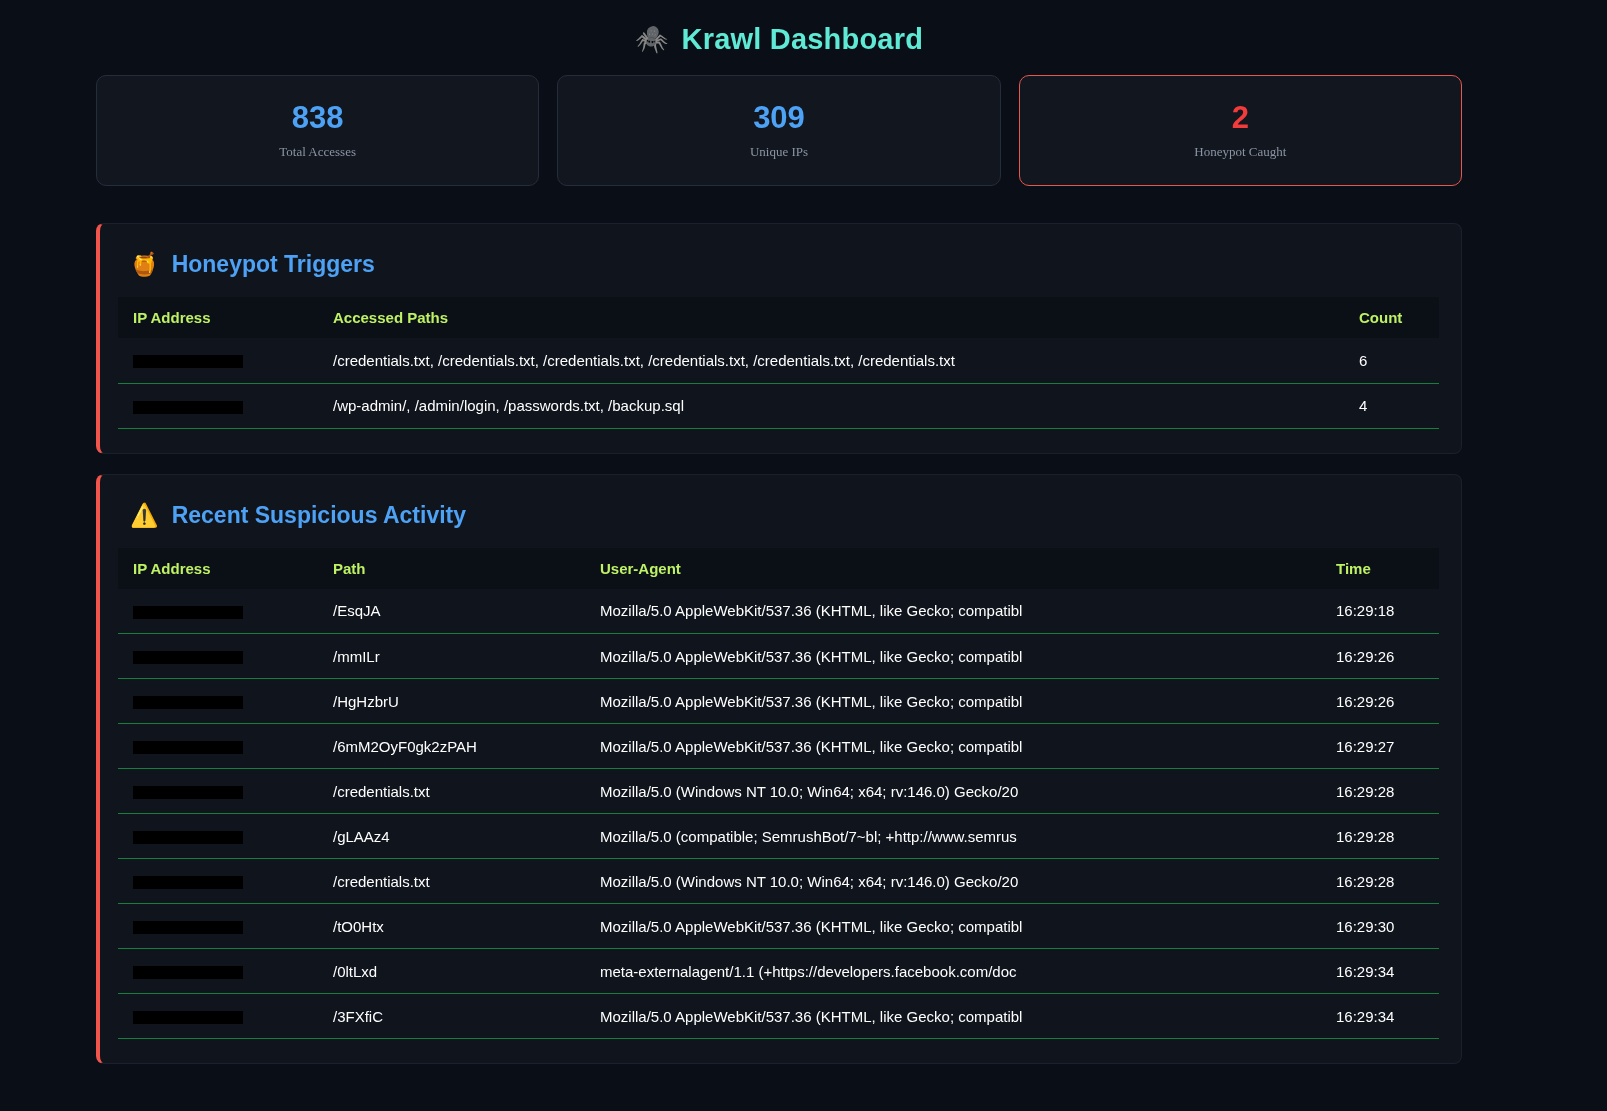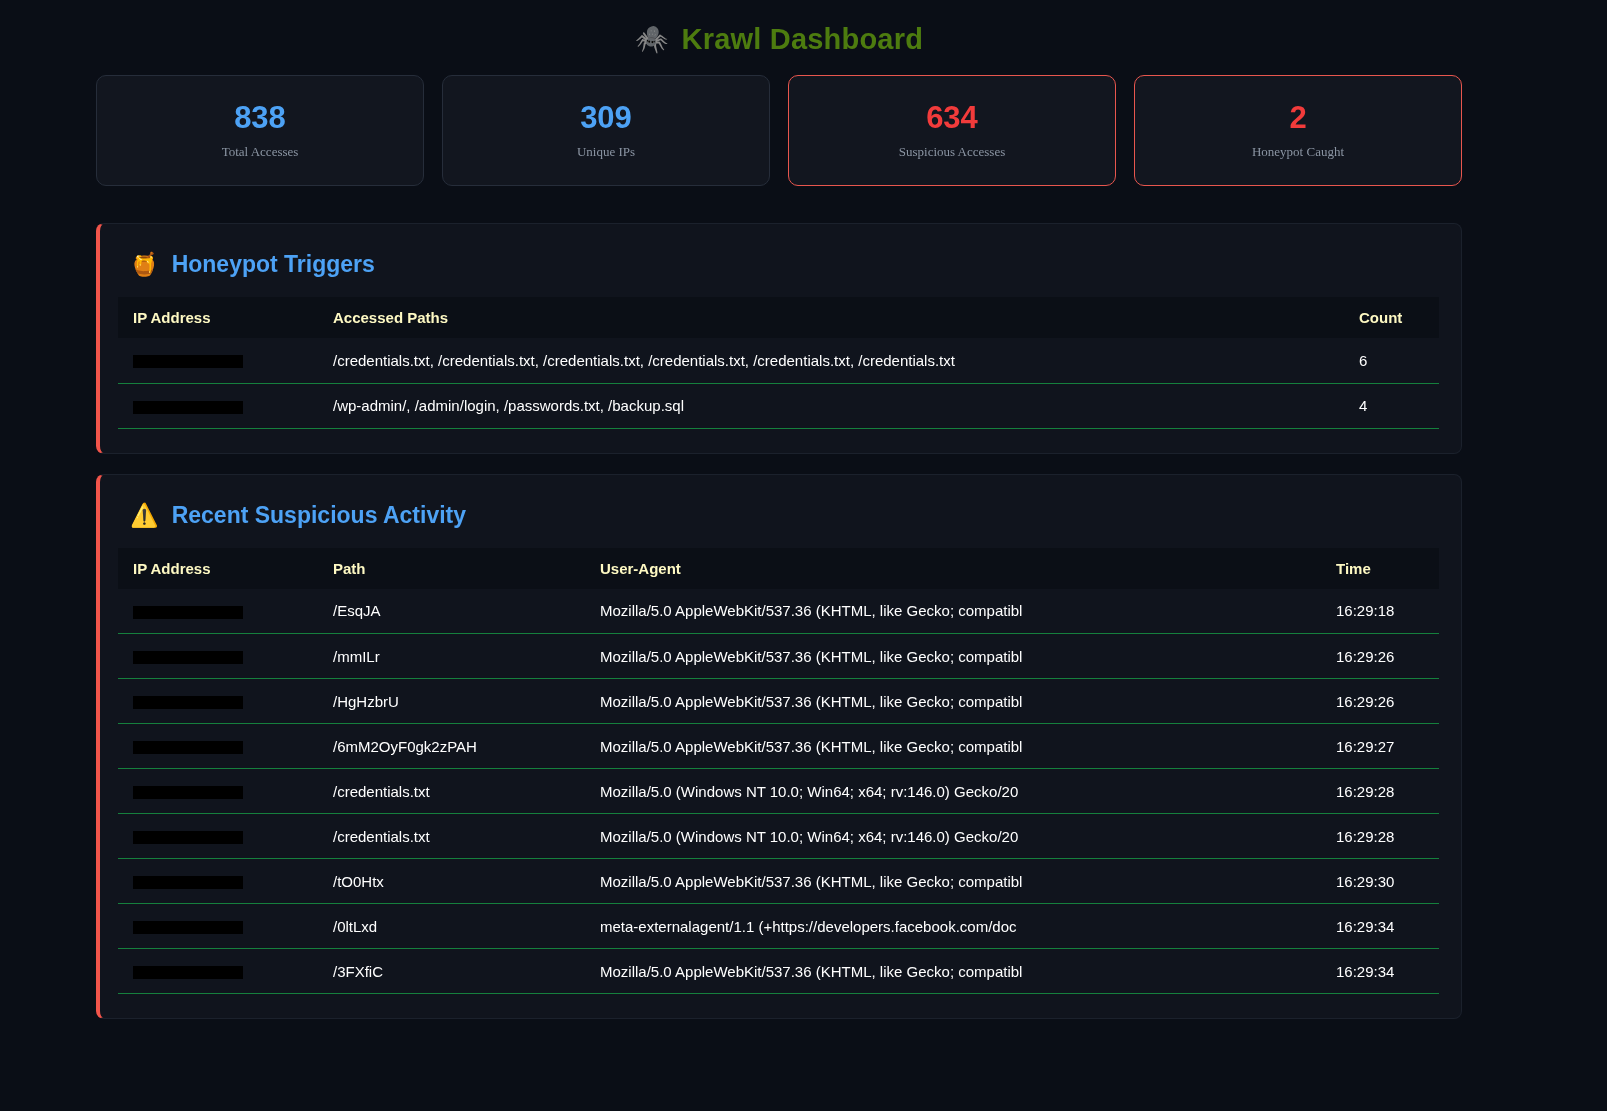--- a/index.html
+++ b/index.html
@@ -10,21 +10,21 @@
     font-family:"Liberation Sans", sans-serif;
   }
   .page { width:1366px; margin-left:96px; }
 
   
   .app-header {
     display:flex; align-items:center; justify-content:center;
     gap:13px; padding-top:18px; height:60px; margin-bottom:15px;
   }
   .spider-icon { font-size:27px; line-height:1; filter:hue-rotate(0deg); }
-  .app-title { color:#4d7c0f; font-size:29px; font-weight:bold; letter-spacing:0.2px; }
+  .app-title { color:#5eead4; font-size:29px; font-weight:bold; letter-spacing:0.2px; }
 
   
   .stats-row { display:flex; gap:18px; margin-bottom:37px; }
   .card {
     flex:1; height:111px;
     background:#12161f;
     border:1px solid #262d3a;
     border-radius:10px;
     display:flex; flex-direction:column; align-items:center; justify-content:center;
     gap:11px;
@@ -47,21 +47,21 @@
     display:flex; align-items:center; gap:13px;
     padding:27px 12px 19px 12px;
     color:#4da2f5; font-size:23px; font-weight:bold;
   }
   .panel-title .emoji { font-size:23px; line-height:1; }
 
   
   table { width:100%; border-collapse:collapse; font-size:15px; table-layout:fixed; }
   thead th {
     background:#0b0f16;
-    color:#fef9c3;
+    color:#bef264;
     text-align:left;
     font-weight:bold;
     padding:12px 15px;
     height:40px;
   }
   tbody td {
     color:#ffffff;
     padding:0 15px;
     height:45px;
     border-bottom:1px solid #15803d;
@@ -84,24 +84,20 @@
   </header>
 
   <section class="stats-row">
     <div class="card">
       <div class="card-value">838</div>
       <div class="card-label">Total Accesses</div>
     </div>
     <div class="card">
       <div class="card-value">309</div>
       <div class="card-label">Unique IPs</div>
-    </div>
-    <div class="card alert">
-      <div class="card-value">634</div>
-      <div class="card-label">Suspicious Accesses</div>
     </div>
     <div class="card alert">
       <div class="card-value">2</div>
       <div class="card-label">Honeypot Caught</div>
     </div>
   </section>
 
   <section class="panel">
     <div class="panel-title">
       <span class="emoji">🍯</span>
@@ -170,20 +166,26 @@
             <td class="col-time">16:29:27</td>
           </tr>
           <tr>
             <td class="col-ip"><span class="redacted"></span></td>
             <td class="col-path">/credentials.txt</td>
             <td>Mozilla/5.0 (Windows NT 10.0; Win64; x64; rv:146.0) Gecko/20</td>
             <td class="col-time">16:29:28</td>
           </tr>
           <tr>
             <td class="col-ip"><span class="redacted"></span></td>
+            <td class="col-path">/gLAAz4</td>
+            <td>Mozilla/5.0 (compatible; SemrushBot/7~bl; +http://www.semrus</td>
+            <td class="col-time">16:29:28</td>
+          </tr>
+          <tr>
+            <td class="col-ip"><span class="redacted"></span></td>
             <td class="col-path">/credentials.txt</td>
             <td>Mozilla/5.0 (Windows NT 10.0; Win64; x64; rv:146.0) Gecko/20</td>
             <td class="col-time">16:29:28</td>
           </tr>
           <tr>
             <td class="col-ip"><span class="redacted"></span></td>
             <td class="col-path">/tO0Htx</td>
             <td>Mozilla/5.0 AppleWebKit/537.36 (KHTML, like Gecko; compatibl</td>
             <td class="col-time">16:29:30</td>
           </tr>

